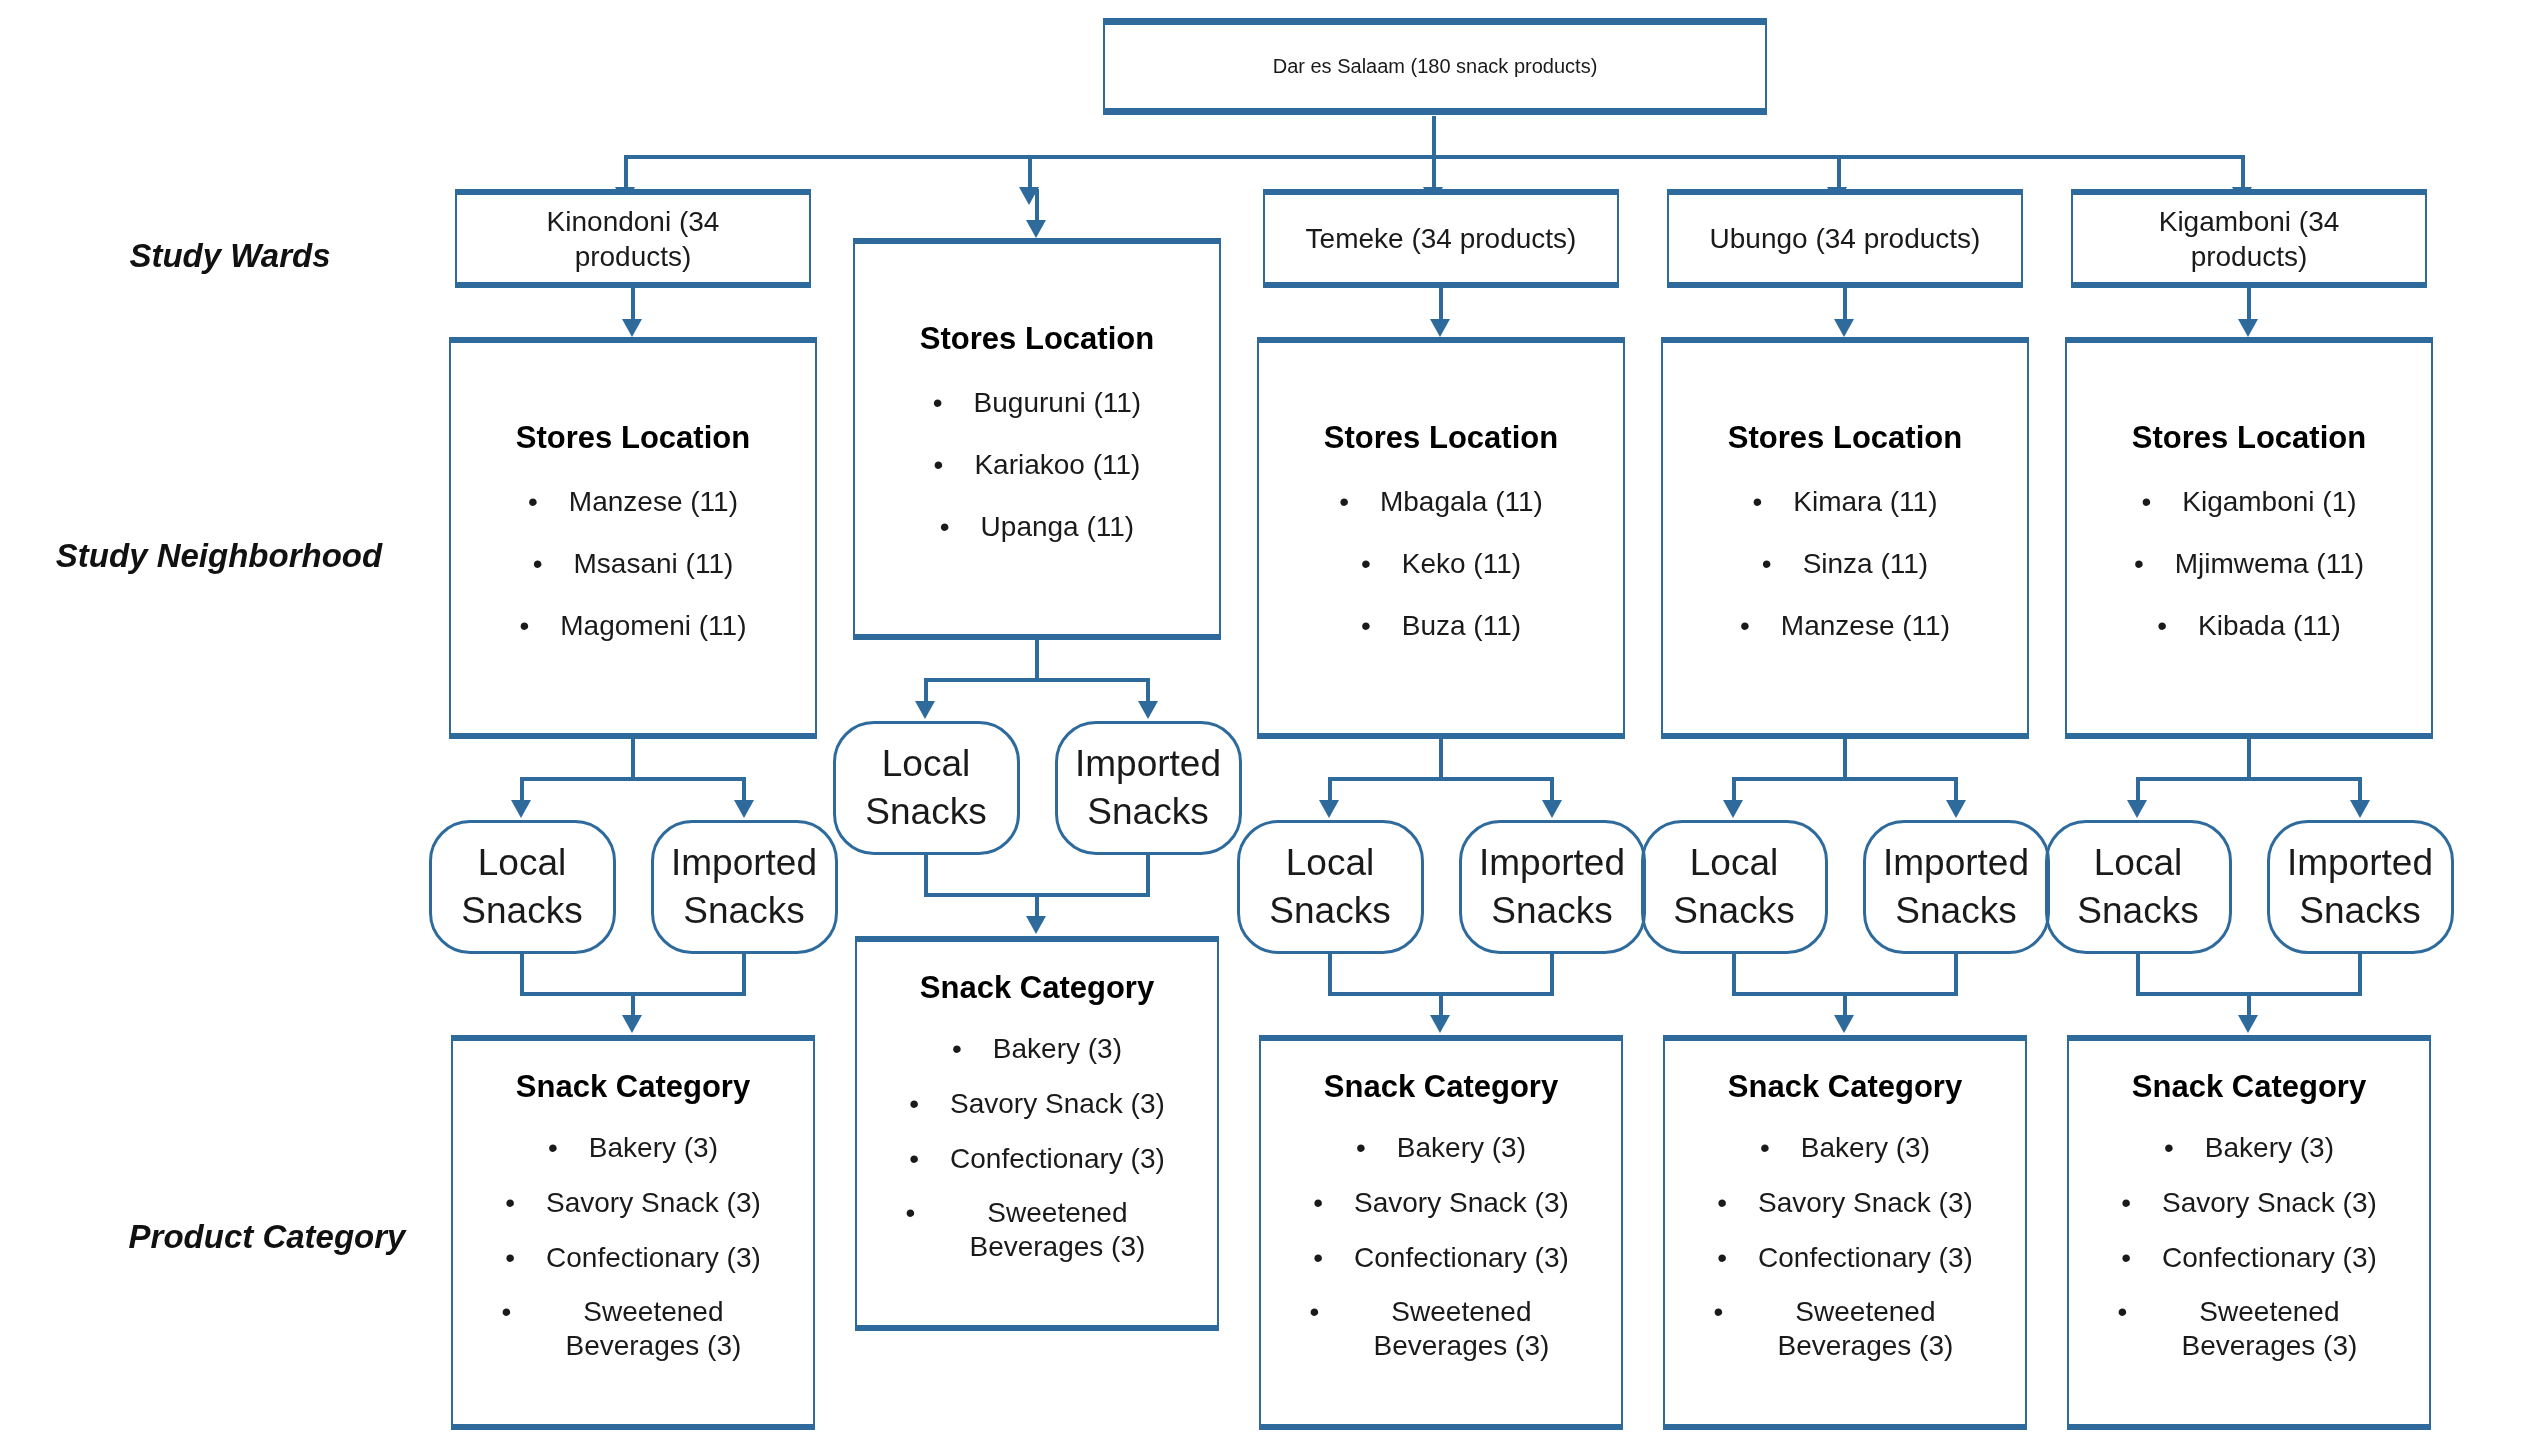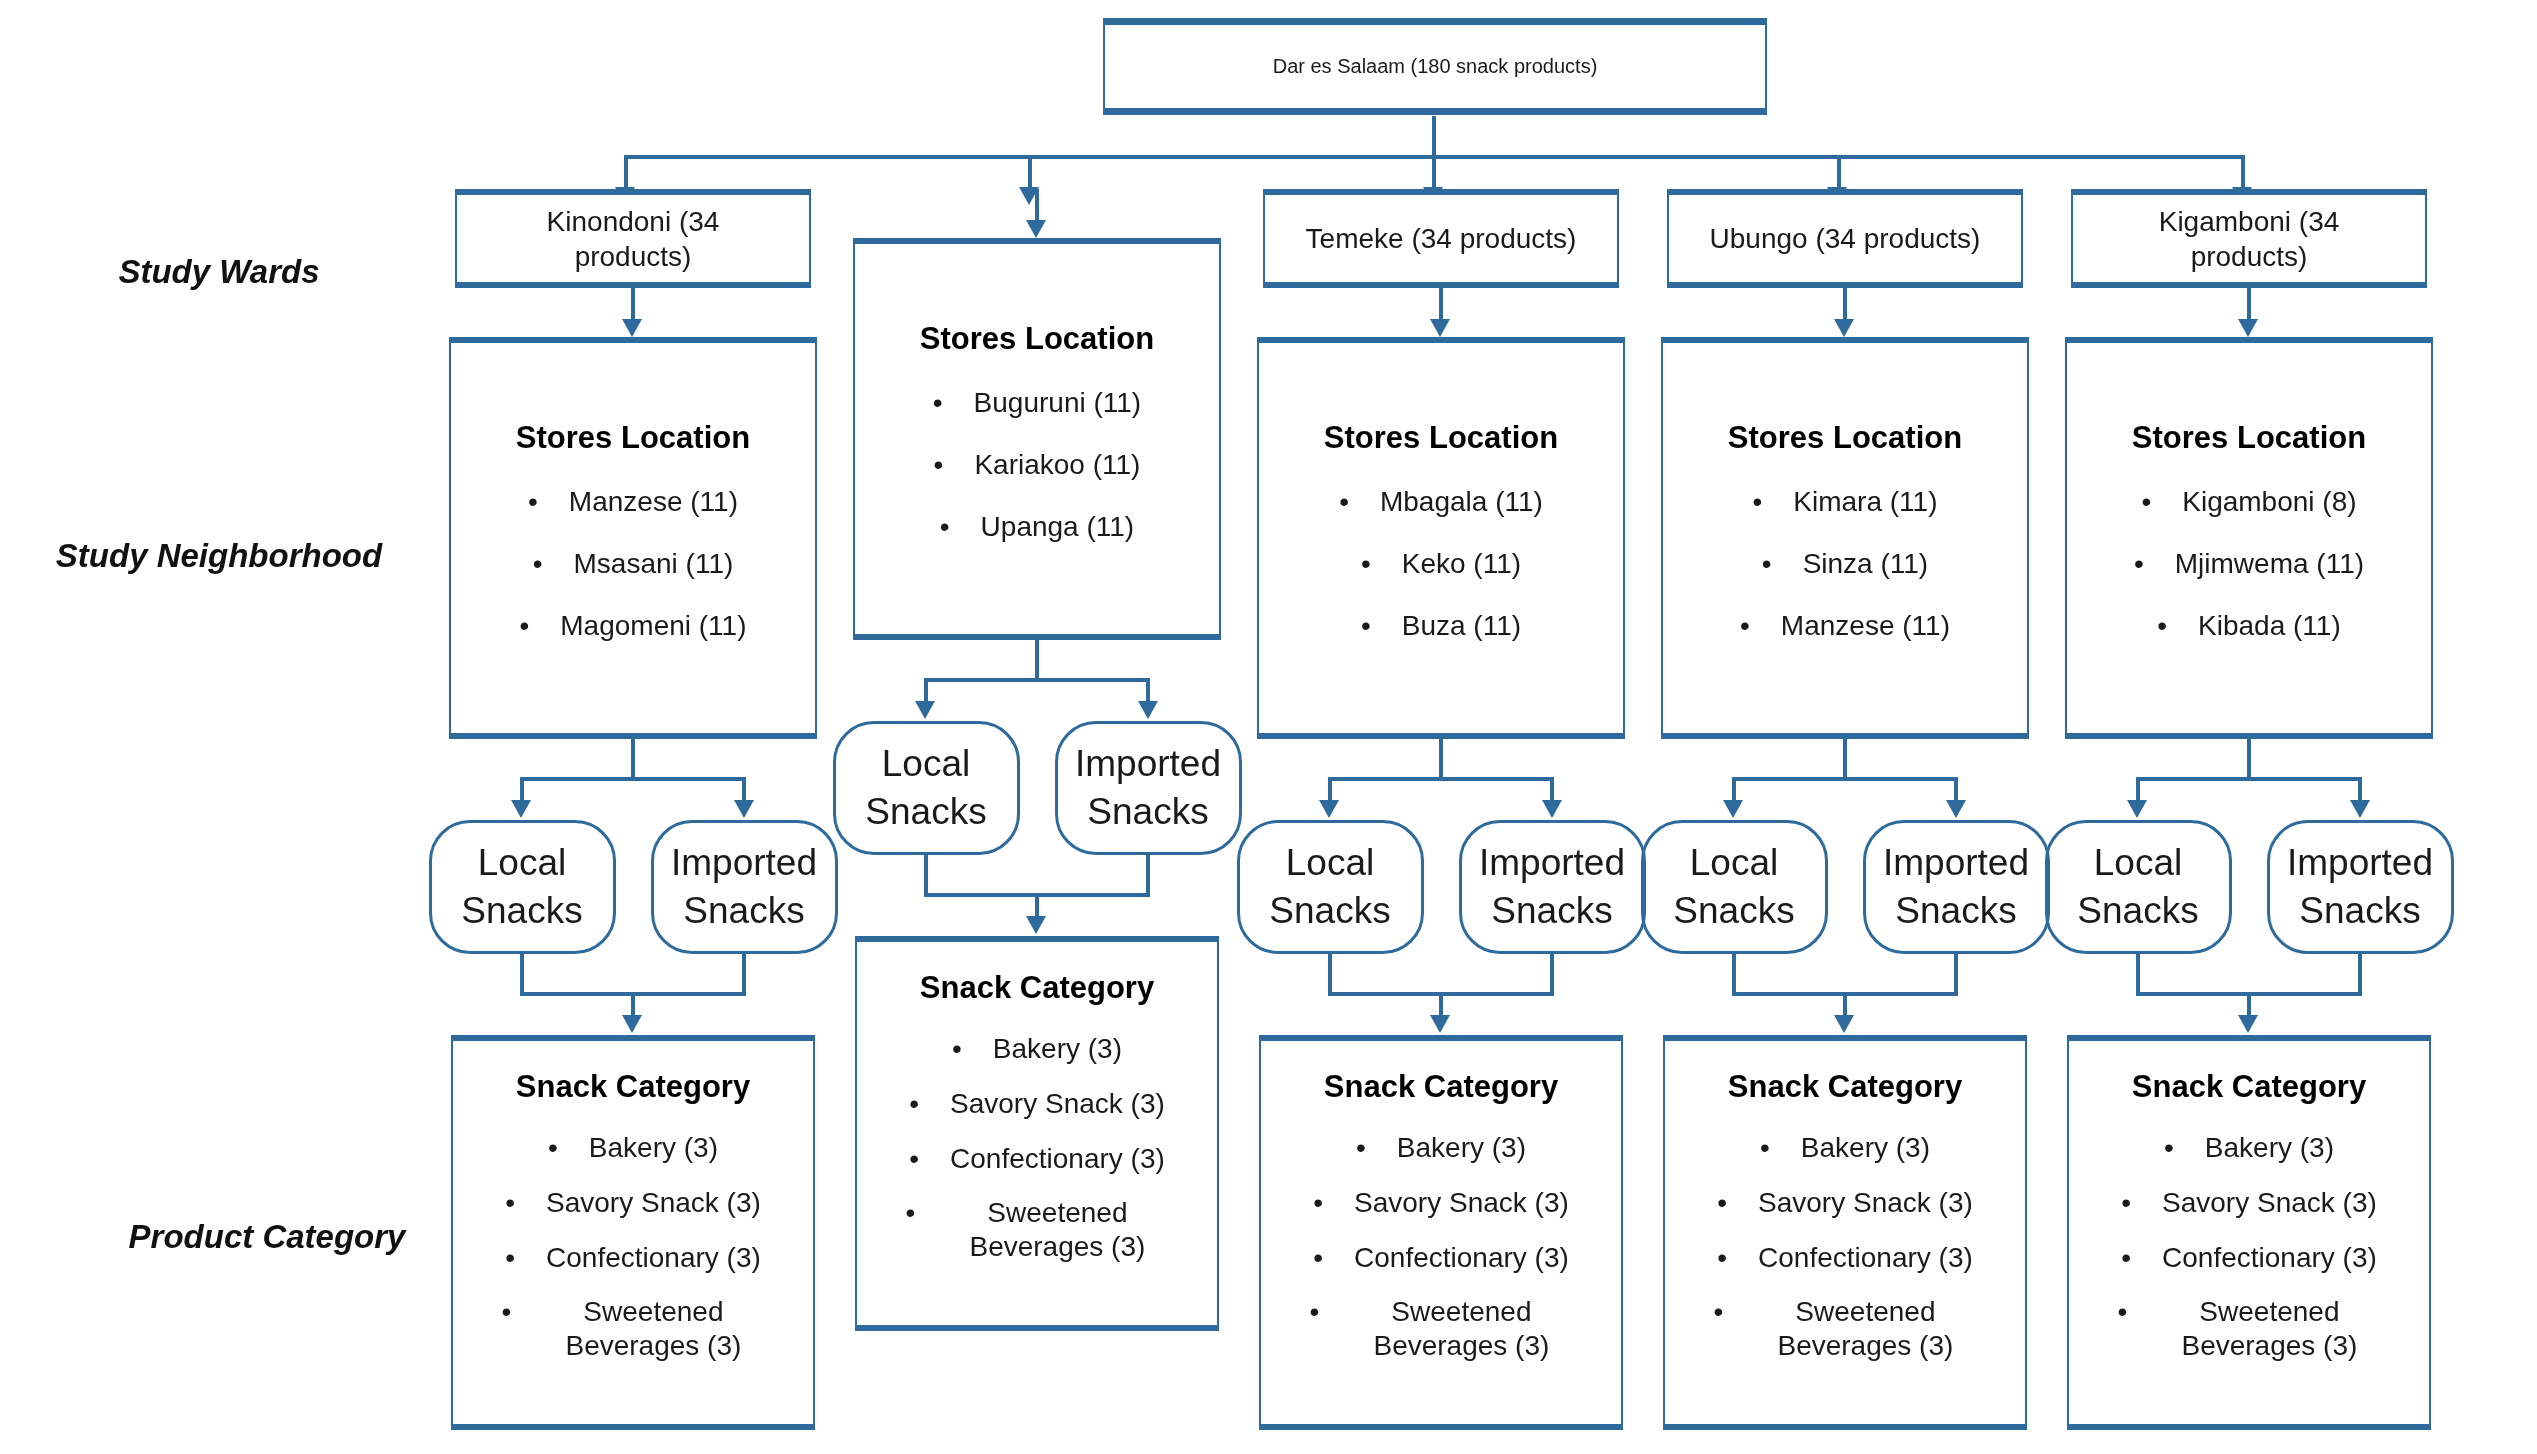--- a/index.html
+++ b/index.html
@@ -38,21 +38,21 @@
   .c2v{left:1028px;} .c2a{left:1019px;}
   .c3v{left:1432px;} .c3a{left:1423px;}
   .c4v{left:1837px;} .c4a{left:1827px;}
   .c5v{left:2241px;} .c5a{left:2232px;}
   
   .row-label{
     position:absolute;left:0;width:438px;
     transform:translateY(-50%);
     text-align:center;font-size:33px;font-weight:bold;font-style:italic;color:#111;
   }
-  .rl-wards{top:272px;}
+  .rl-wards{top:256px;margin-left:11px;}
   .rl-neigh{top:556px;}
   .rl-origin{top:905px;}
   .rl-cat{top:1237px;padding-left:48px;}
   
   .columns-wrap{
     position:absolute;left:431px;top:189px;width:2022px;height:1242px;
     display:flex;
   }
   .col{width:404px;display:flex;flex-direction:column;align-items:center;position:relative;}
   .box{
@@ -418,21 +418,21 @@
         <span class="txt">Kigamboni (34 products)</span>
       </div>
       <div class="conn straight">
         <i class="vl"></i>
           <i class="ah"></i>
       </div>
       <div class="box stores">
         <div class="box-title">Stores Location</div>
         <div class="li">
             <span class="bu">•</span>
-            <span class="txt">Kigamboni (8)</span>
+            <span class="txt">Kigamboni (1)</span>
           </div>
         <div class="li">
             <span class="bu">•</span>
             <span class="txt">Mjimwema (11)</span>
           </div>
         <div class="li">
             <span class="bu">•</span>
             <span class="txt">Kibada (11)</span>
           </div>
       </div>

